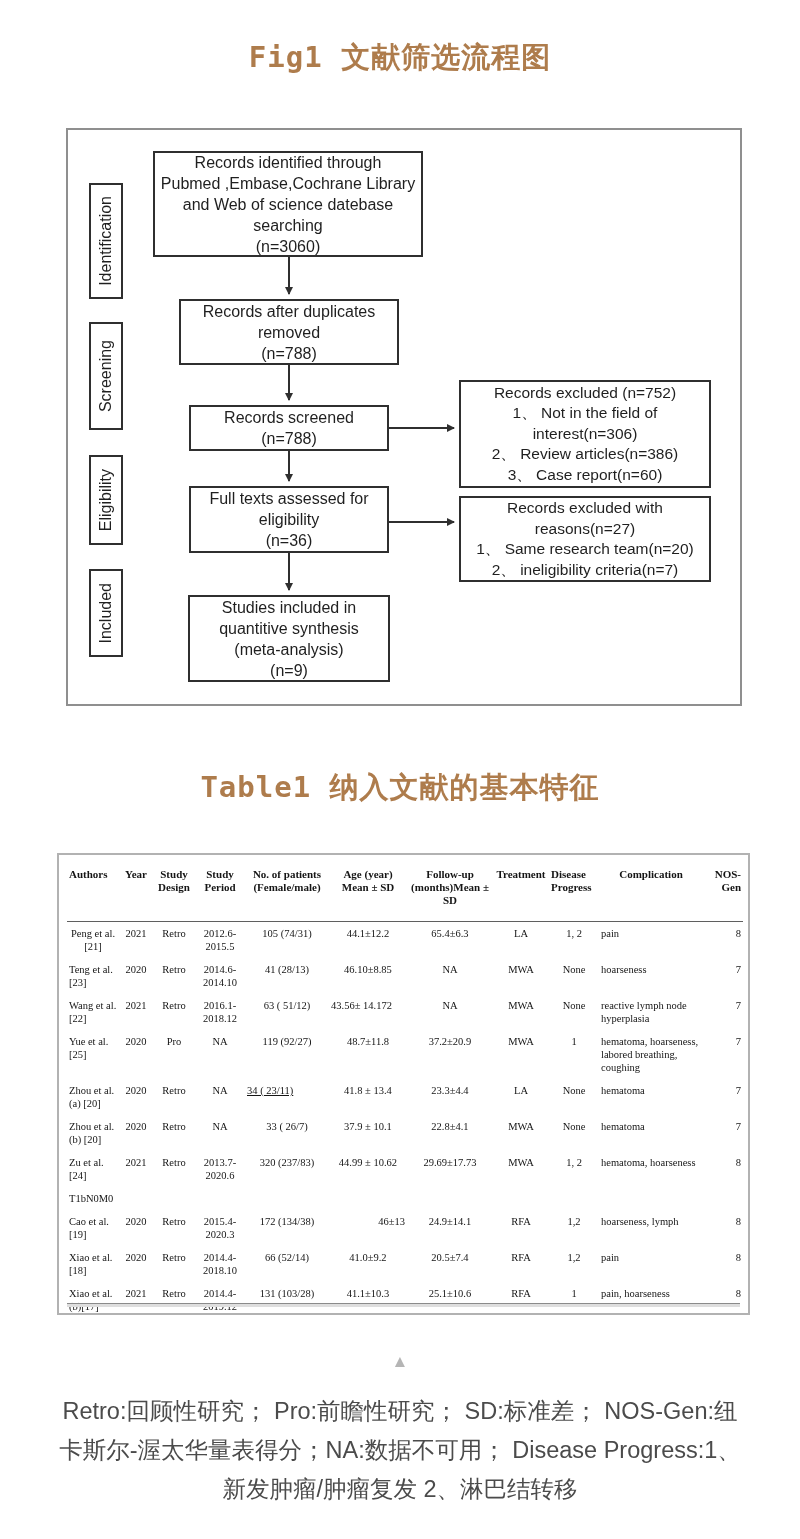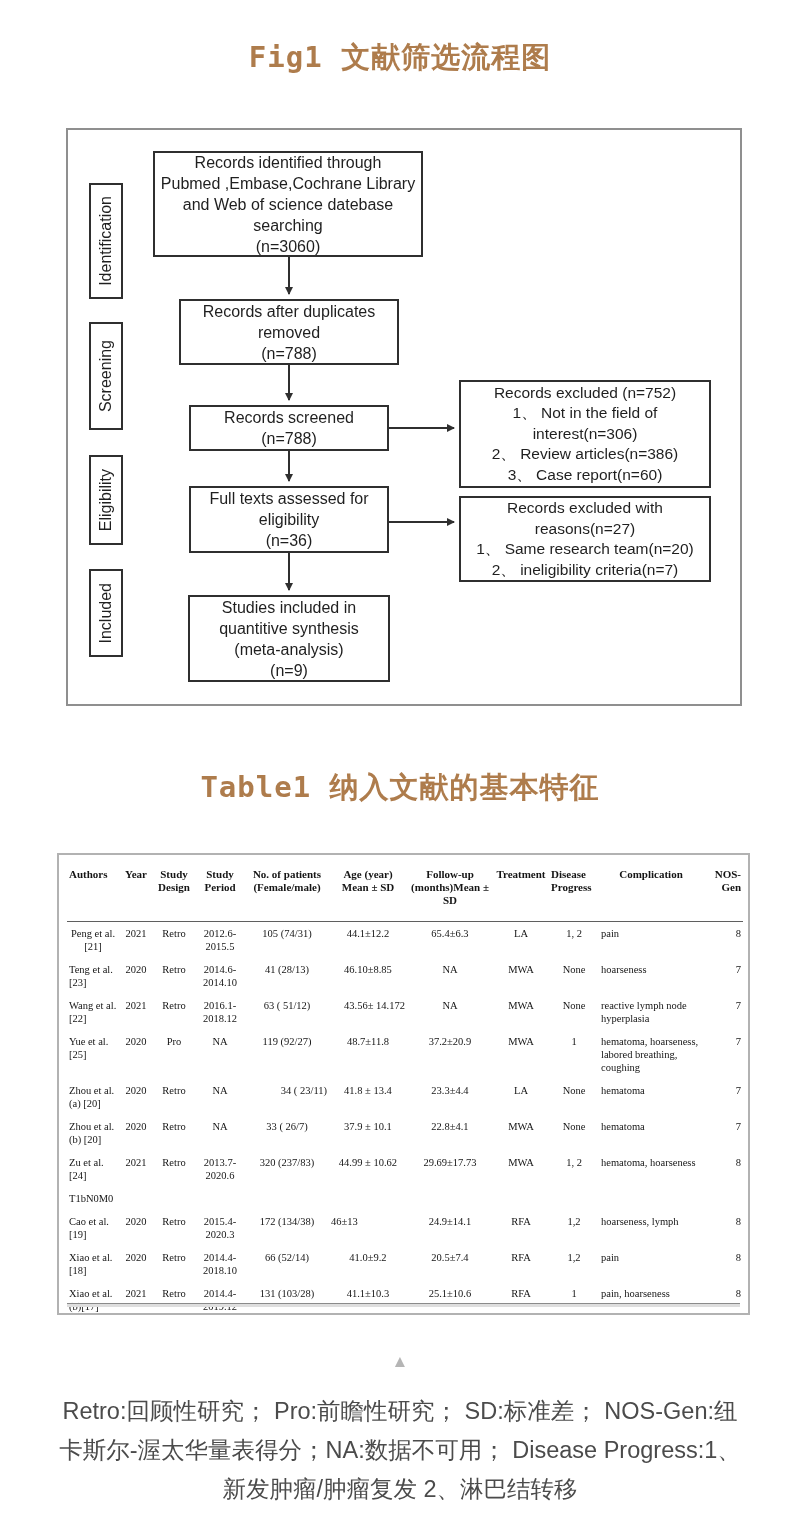--- a/index.html
+++ b/index.html
@@ -203,21 +203,21 @@
           <td style="text-align: center;">None</td>
           <td style="text-align: left;">hoarseness</td>
           <td style="text-align: right;">7</td>
         </tr>
         <tr>
           <td style="text-align: left;">Wang et al. [22]</td>
           <td style="text-align: center;">2021</td>
           <td style="text-align: center;">Retro</td>
           <td style="text-align: center;">2016.1-2018.12</td>
           <td style="text-align: center;">63 ( 51/12)</td>
-          <td style="text-align: right;">43.56± 14.172</td>
+          <td style="text-align: left;">43.56± 14.172</td>
           <td style="text-align: center;">NA</td>
           <td style="text-align: center;">MWA</td>
           <td style="text-align: center;">None</td>
           <td style="text-align: left;">reactive lymph node hyperplasia</td>
           <td style="text-align: right;">7</td>
         </tr>
         <tr>
           <td style="text-align: left;">Yue et al. [25]</td>
           <td style="text-align: center;">2020</td>
           <td style="text-align: center;">Pro</td>
@@ -228,21 +228,21 @@
           <td style="text-align: center;">MWA</td>
           <td style="text-align: center;">1</td>
           <td style="text-align: left;">hematoma, hoarseness, labored breathing, coughing</td>
           <td style="text-align: right;">7</td>
         </tr>
         <tr>
           <td style="text-align: left;">Zhou et al. (a) [20]</td>
           <td style="text-align: center;">2020</td>
           <td style="text-align: center;">Retro</td>
           <td style="text-align: center;">NA</td>
-          <td style="text-align: right;">34 ( 23/11)</td>
+          <td style="text-align: left; text-decoration: underline;">34 ( 23/11)</td>
           <td style="text-align: center;">41.8 ± 13.4</td>
           <td style="text-align: center;">23.3±4.4</td>
           <td style="text-align: center;">LA</td>
           <td style="text-align: center;">None</td>
           <td style="text-align: left;">hematoma</td>
           <td style="text-align: right;">7</td>
         </tr>
         <tr>
           <td style="text-align: left;">Zhou et al. (b) [20]</td>
           <td style="text-align: center;">2020</td>
@@ -271,21 +271,21 @@
         </tr>
         <tr>
           <td colspan="11" class="section-cell">T1bN0M0</td>
         </tr>
         <tr>
           <td style="text-align: left;">Cao et al. [19]</td>
           <td style="text-align: center;">2020</td>
           <td style="text-align: center;">Retro</td>
           <td style="text-align: center;">2015.4-2020.3</td>
           <td style="text-align: center;">172 (134/38)</td>
-          <td style="text-align: left;">46±13</td>
+          <td style="text-align: right;">46±13</td>
           <td style="text-align: center;">24.9±14.1</td>
           <td style="text-align: center;">RFA</td>
           <td style="text-align: center;">1,2</td>
           <td style="text-align: left;">hoarseness, lymph</td>
           <td style="text-align: right;">8</td>
         </tr>
         <tr>
           <td style="text-align: left;">Xiao et al. [18]</td>
           <td style="text-align: center;">2020</td>
           <td style="text-align: center;">Retro</td>

